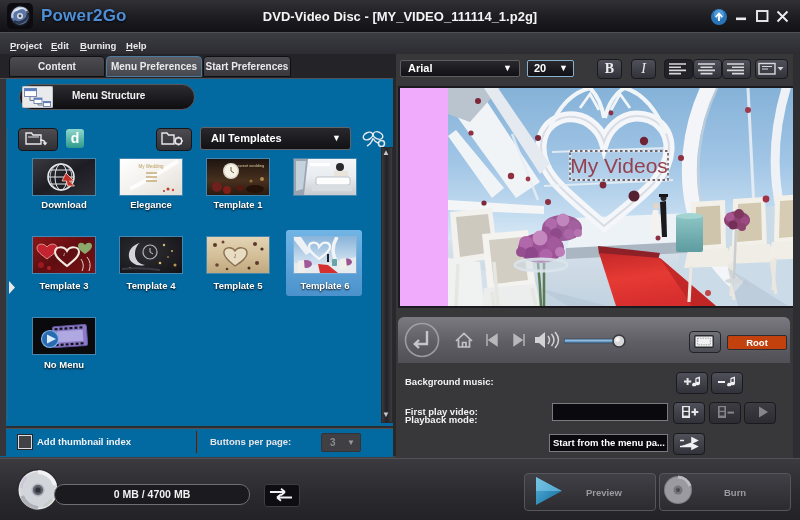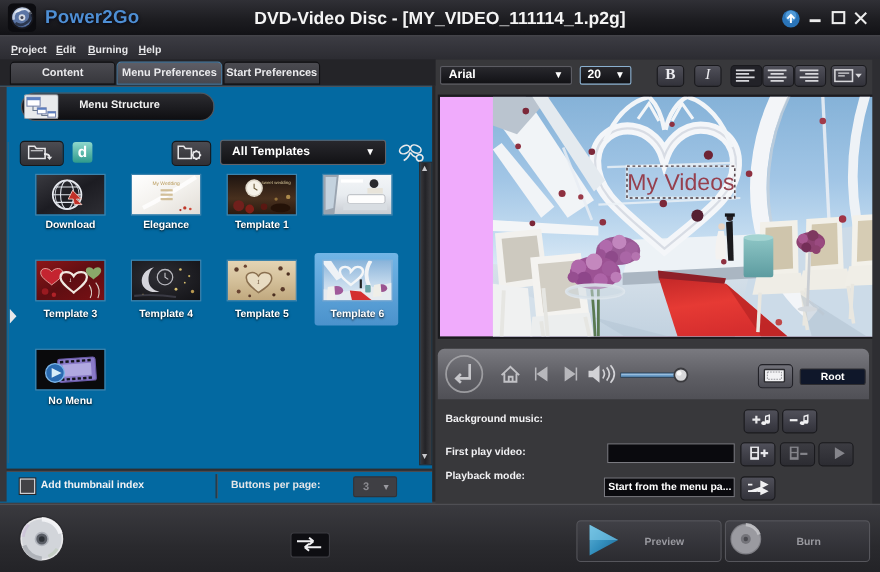--- a/index.html
+++ b/index.html
@@ -1,21 +1,21 @@
 <!DOCTYPE html>
 <html><head>
 <meta charset="utf-8">
 <style>
   html,body{margin:0;padding:0;}
   body{width:800px;height:520px;overflow:hidden;background:#3e3e41;font-family:"Liberation Sans",sans-serif;}
   .abs{position:absolute;}
   #app{position:relative;width:800px;height:520px;background:#3e3e41;overflow:hidden;}
   #titlebar{left:0;top:0;width:800px;height:32px;background:linear-gradient(#303036,#1d1d21 55%,#121216);border-bottom:1px solid #08080a;}
   #appname{left:41px;top:6px;font-size:17px;font-weight:bold;color:#4e8fd4;letter-spacing:.2px;text-shadow:0 1px 3px #001;}
-  #wintitle{left:0;top:9px;width:800px;text-align:center;font-size:16px;font-weight:bold;color:#f4f4f4;}
+  #wintitle{left:0;top:9px;width:800px;text-align:center;font-size:13px;font-weight:bold;color:#f4f4f4;}
   #menubar{left:0;top:32px;width:800px;height:22px;background:linear-gradient(#3c3c43,#2b2b31);border-top:1px solid #505058;}
   .menuitem{top:40px;font-size:9.5px;font-weight:bold;color:#e8e8ea;}
   .menuitem span{text-decoration:underline;}
   #tabrow{left:0;top:54px;width:800px;height:24px;background:#242428;}
   .tab{top:56px;height:19px;border-radius:4px 4px 0 0;border:1px solid #101013;background:linear-gradient(#4b4b51,#37373c);color:#eaeaec;font-size:10px;font-weight:bold;text-align:center;line-height:19px;white-space:nowrap;}
   .tab.active{background:linear-gradient(#5e5e66,#47474e);border:1px solid #4a7a9e;}
   #leftpanel{left:0;top:78px;width:393px;height:378px;background:#0369a1;border-top:1px solid #515156;}
   #divider{left:393px;top:78px;width:3px;height:378px;background:#28282b;}
   #msbtn{left:19px;top:5px;width:174px;height:24px;border-radius:13px;background:linear-gradient(#2c2c31,#0e0e11);border:1px solid #56565b;}
   .toolbtn{border-radius:4px;background:linear-gradient(#4c4c52,#303035);border:1px solid #17171a;}
@@ -535,21 +535,21 @@
       <line x1="166.5" y1="24" x2="220" y2="24" stroke="#6a9cc8" stroke-width="2.8"></line>
       <line x1="167" y1="23.2" x2="219" y2="23.2" stroke="#a8c8e4" stroke-width="1"></line>
       <circle cx="221" cy="24" r="6" fill="#d8d8da" stroke="#3a3a3e" stroke-width="1.6"></circle>
       <circle cx="219.5" cy="22.5" r="2.2" fill="#f8f8f8"></circle>
     </svg>
     <div class="abs" style="left:293px;top:277px;width:30px;height:20px;border-radius:4px;background:linear-gradient(#72727a,#4c4c54);border:1px solid #222228;"></div>
     <svg class="abs" style="left:298px;top:281px;" width="20" height="13">
       <rect x="0.8" y="0.8" width="18.4" height="11.4" rx="1" fill="#f2f2f4" stroke="#2a2a2e" stroke-width="1.4"></rect>
       <rect x="3.6" y="3.2" width="12.8" height="6.6" fill="none" stroke="#8a8a90" stroke-width="0.8" stroke-dasharray="1.5 1"></rect>
     </svg>
-    <div class="abs" style="left:331px;top:281px;width:58px;height:13px;background:#0f172a;border:1px solid #2c2c30;border-radius:2px;color:#fff;font-size:9.5px;font-weight:bold;text-align:center;line-height:13px;box-shadow:0 1px 0 #5a5a60;">Root</div>
+    <div class="abs" style="left:331px;top:281px;width:58px;height:13px;background:#c2410c;border:1px solid #2c2c30;border-radius:2px;color:#fff;font-size:9.5px;font-weight:bold;text-align:center;line-height:13px;box-shadow:0 1px 0 #5a5a60;">Root</div>
 
     <div class="abs formlabel" style="left:9px;top:322px;">Background music:</div>
     <div class="abs fbtn" style="left:280px;top:318px;width:30px;height:20px;"></div>
     <div class="abs fbtn" style="left:315px;top:318px;width:30px;height:20px;"></div>
     <svg class="abs" style="left:280px;top:318px;pointer-events:none;" width="66" height="20">
       <g fill="#f0f0f2">
         <path d="M8,8.5 h2.6 v-2.6 h2 v2.6 h2.6 v2 h-2.6 v2.6 h-2 v-2.6 h-2.6 Z" opacity="0.95"></path>
         <path d="M19.5,6 l4.5,-1.4 v7.0 a2.2,1.7 0 1 1 -1.3,-1.6 v-3.6 l-2.2,0.7 v5.6 a2.2,1.7 0 1 1 -1.3,-1.6 Z"></path>
         <rect x="42" y="9" width="7" height="2"></rect>
         <path d="M54.5,6 l4.5,-1.4 v7.0 a2.2,1.7 0 1 1 -1.3,-1.6 v-3.6 l-2.2,0.7 v5.6 a2.2,1.7 0 1 1 -1.3,-1.6 Z"></path>
@@ -566,21 +566,21 @@
         <rect x="10.6" y="5.2" width="4.8" height="3.6" fill="#3a3a40"></rect>
         <rect x="10.6" y="10" width="4.8" height="3.6" fill="#3a3a40"></rect>
         <path d="M18.5,9 h2.4 v-2.4 h2 v2.4 h2.4 v2 h-2.4 v2.4 h-2 v-2.4 h-2.4 Z" fill="#e8e8ec"></path>
         <rect x="45" y="4" width="8" height="12" fill="#84848a"></rect>
         <rect x="46.6" y="5.2" width="4.8" height="3.6" fill="#3a3a40"></rect>
         <rect x="46.6" y="10" width="4.8" height="3.6" fill="#3a3a40"></rect>
         <rect x="54.5" y="9.6" width="6.5" height="2" fill="#84848a"></rect>
         <path d="M86,4.5 L95,10 L86,15.5 Z" fill="#85858b"></path>
       </g>
     </svg>
-    <div class="abs formlabel" style="left:9px;top:373px;">Playback mode:</div>
+    <div class="abs formlabel" style="left:9px;top:360px;">Playback mode:</div>
     <div class="abs field" style="left:153px;top:380px;width:117px;height:16px;line-height:16px;"><span style="margin-left:3px;">Start from the menu pa...</span></div>
     <div class="abs fbtn" style="left:277px;top:379px;width:30px;height:20px;"></div>
     <svg class="abs" style="left:277px;top:379px;pointer-events:none;" width="30" height="20">
       <path d="M7,13.5 h7 q3,0 5,-3 q2,-3 5,-3 M19,5 l5,2.5 -5,2.5 Z M7,7.5 h4 M16,13.5 h8 M19,11 l5,2.5 -5,2.5 Z" stroke="#f0f0f2" stroke-width="1.6" fill="#f0f0f2"></path>
     </svg>
   </div>
 
   <div class="abs" style="left:0;top:79px;width:6px;height:377px;background:#36363a;"></div>
   <div class="abs" style="left:793px;top:54px;width:7px;height:404px;background:#2e2e32;"></div>
   <div class="abs" id="bottombar"></div>
@@ -589,20 +589,21 @@
     <circle cx="22" cy="22" r="19.5" fill="#e8e8ea"></circle>
     <circle cx="22" cy="22" r="18" fill="#d2d5da"></circle>
     <path d="M22,4 A18,18 0 0 1 39,17" stroke="#f8f8fa" stroke-width="4" fill="none" opacity="0.8"></path>
     <path d="M6,28 A18,18 0 0 0 22,40" stroke="#9ea2aa" stroke-width="4" fill="none" opacity="0.7"></path>
     <path d="M10,9 A18,18 0 0 0 5,20" stroke="#c8b8d8" stroke-width="3" fill="none" opacity="0.5"></path>
     <path d="M36,31 A18,18 0 0 1 28,38" stroke="#b8c8b0" stroke-width="3" fill="none" opacity="0.5"></path>
     <circle cx="22" cy="22" r="6.5" fill="#aeb2ba"></circle>
     <circle cx="22" cy="22" r="5" fill="#5a5e66"></circle>
     <circle cx="22" cy="22" r="2.6" fill="#2e3238"></circle>
   </svg>
+  <div class="abs" id="pill">0 MB / 4700 MB</div>
   <div class="abs" style="left:264px;top:484px;width:34px;height:21px;border-radius:3px;background:#0e0e12;border:1px solid #3c3c42;"></div>
   <svg class="abs" style="left:268px;top:487px;" width="26" height="15">
     <path d="M2,5 h15 M17,5 l-4,-3.2 M17,5 l-4,3.2" stroke="#f0f0f2" stroke-width="1.8" fill="none"></path>
     <path d="M24,10.5 h-15 M9,10.5 l4,-3.2 M9,10.5 l4,3.2" stroke="#f0f0f2" stroke-width="1.8" fill="none"></path>
   </svg>
   <div class="abs bigbtn" style="left:524px;"></div>
   <div class="abs bigbtn" style="left:659px;"></div>
   <svg class="abs" style="left:533px;top:475px;" width="32" height="32">
     <defs>
         <linearGradient id="pg" x1="0" y1="0" x2="1" y2="1">

